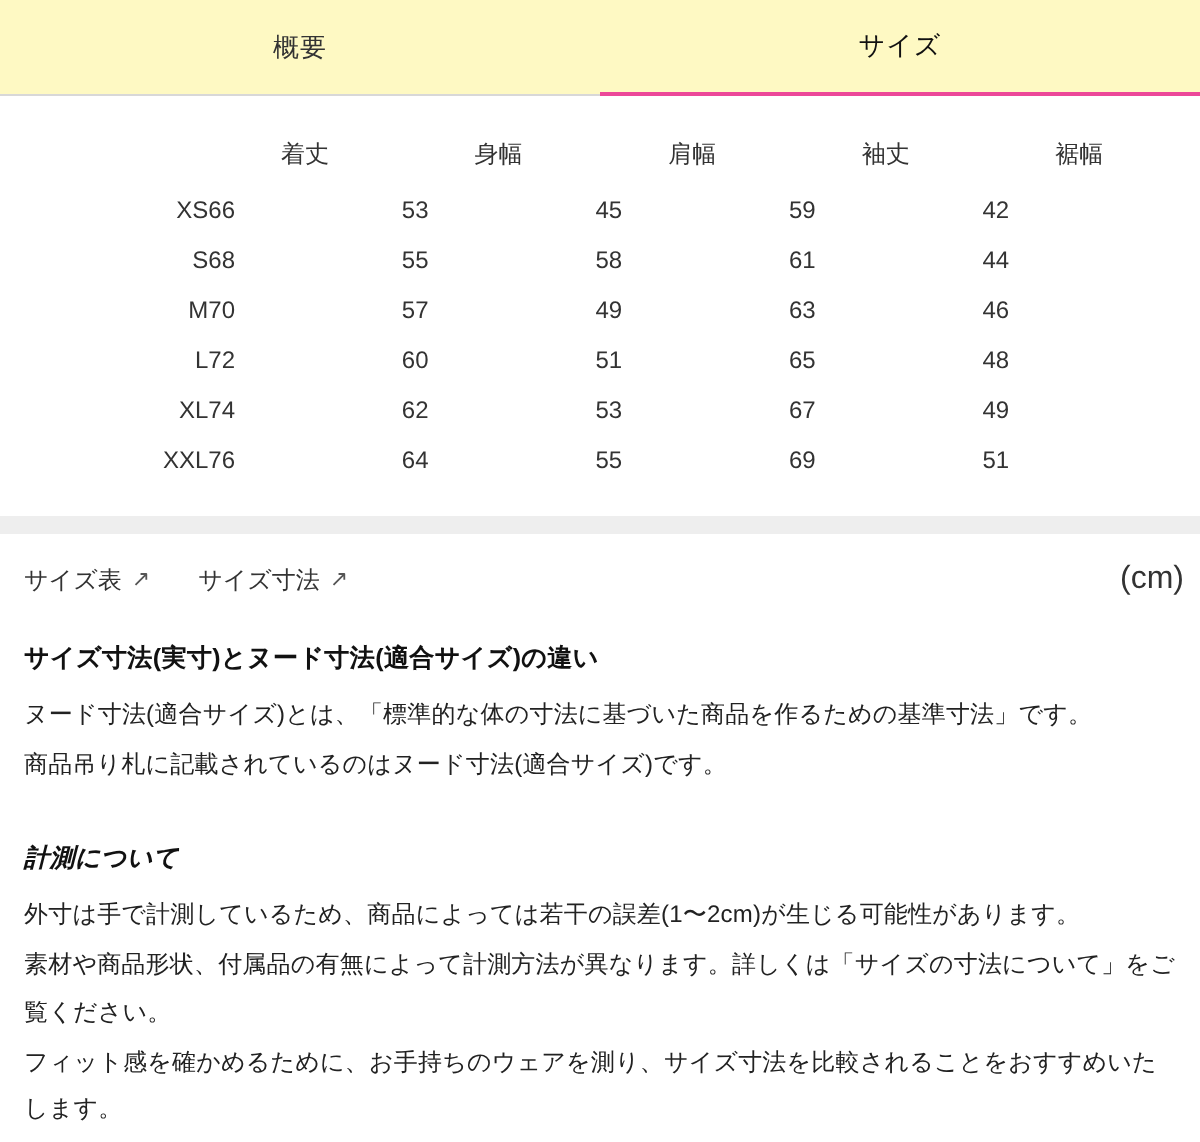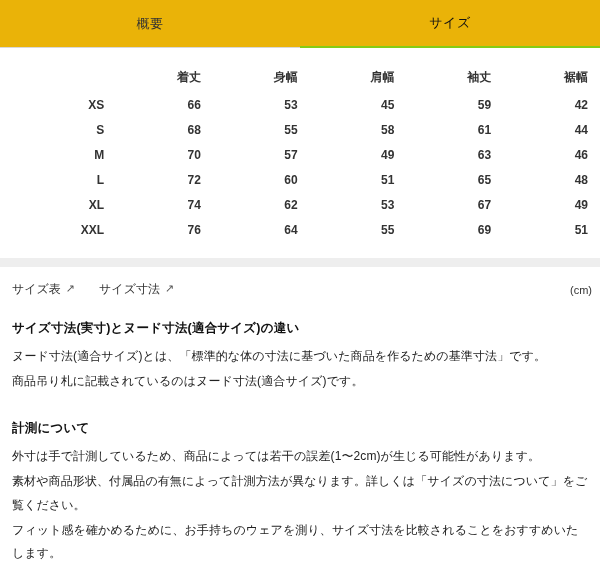--- a/index.html
+++ b/index.html
@@ -31,43 +31,42 @@
   }
   .tab {
     flex: 1 1 50%;
     display: flex;
     align-items: center;
     justify-content: center;
     font-size: 13px;
     color: #333333;
     letter-spacing: 0.5px;
     height: 48px;
-    background: #eab308;
+    background: #fef9c3;
     border-bottom: 1px solid #d8d8d8;
     cursor: pointer;
   }
   .tab.active {
-    border-bottom: 2px solid #84cc16;
+    border-bottom: 2px solid #ec4899;
     color: #111111;
   }
 
   
   .table-wrap {
     padding: 0 12px;
   }
   table.size-table {
     width: 100%;
     border-collapse: collapse;
     font-size: 12px;
     table-layout: fixed;
   }
   table.size-table th,
   table.size-table td {
-    text-align: right;
-    font-weight: bold;
+    font-weight: normal;
     color: #333333;
     padding: 0;
     height: 24px;
     vertical-align: middle;
   }
   table.size-table thead th {
     height: 44px;
     vertical-align: bottom;
     padding-bottom: 6px;
     color: #333333;
@@ -113,38 +112,39 @@
   }
   .link-item .arrow {
     display: inline-block;
     margin-left: 5px;
     font-size: 11px;
     color: #555555;
     transform: translateY(-1px);
   }
   .unit {
     margin-left: auto;
-    font-size: 11px;
+    font-size: 16px;
     color: #333333;
     padding-right: 6px;
   }
 
   
   .content {
     padding: 0 12px;
   }
   h3.heading {
     font-size: 12.5px;
     font-weight: bold;
     color: #111111;
     margin: 22px 0 8px 0;
     letter-spacing: 0.2px;
   }
   h3.heading.second {
     margin-top: 26px;
+    font-style: italic;
   }
   p.para {
     font-size: 12px;
     line-height: 1.95;
     color: #222222;
     margin: 0 0 2px 0;
     letter-spacing: 0.1px;
   }
   p.para.block {
     margin-bottom: 16px;

